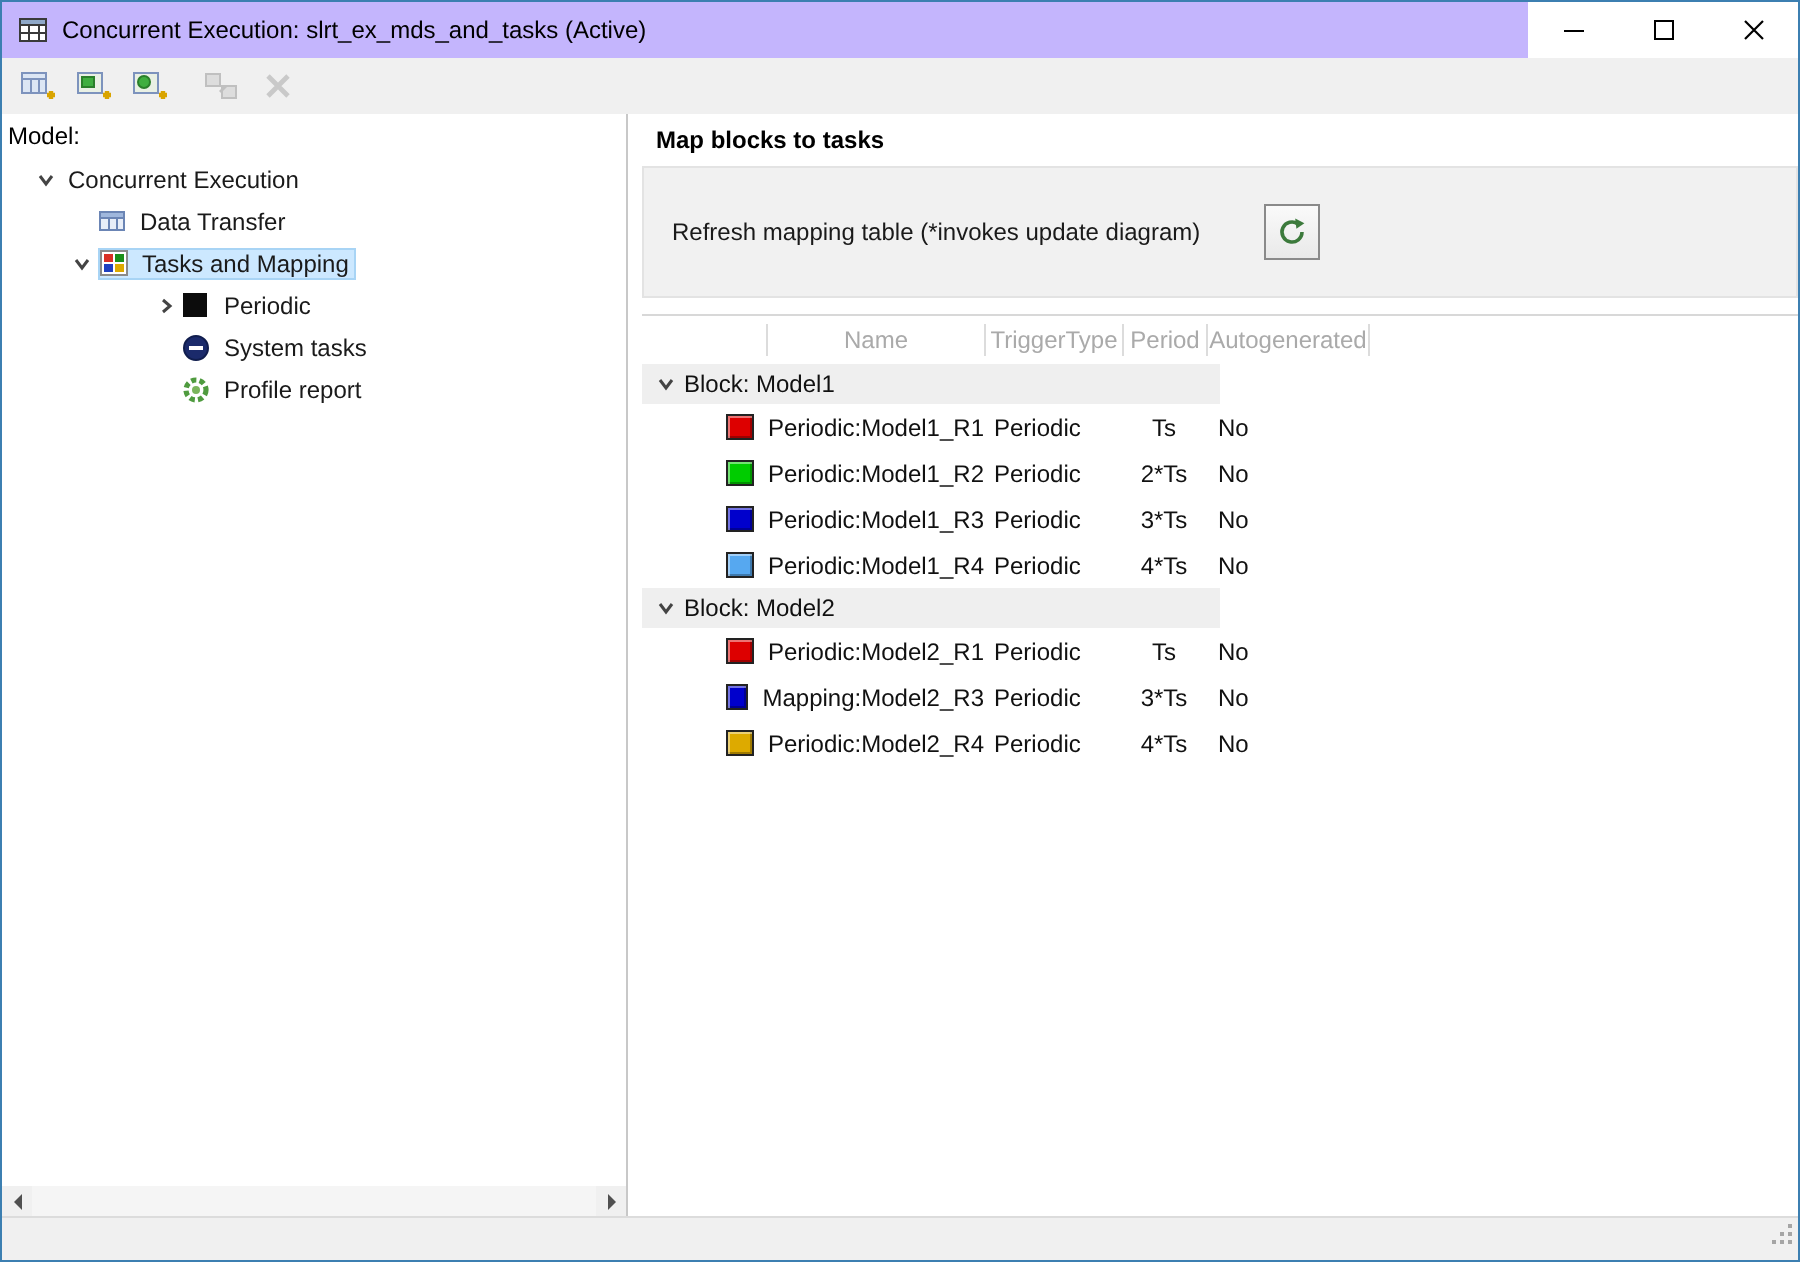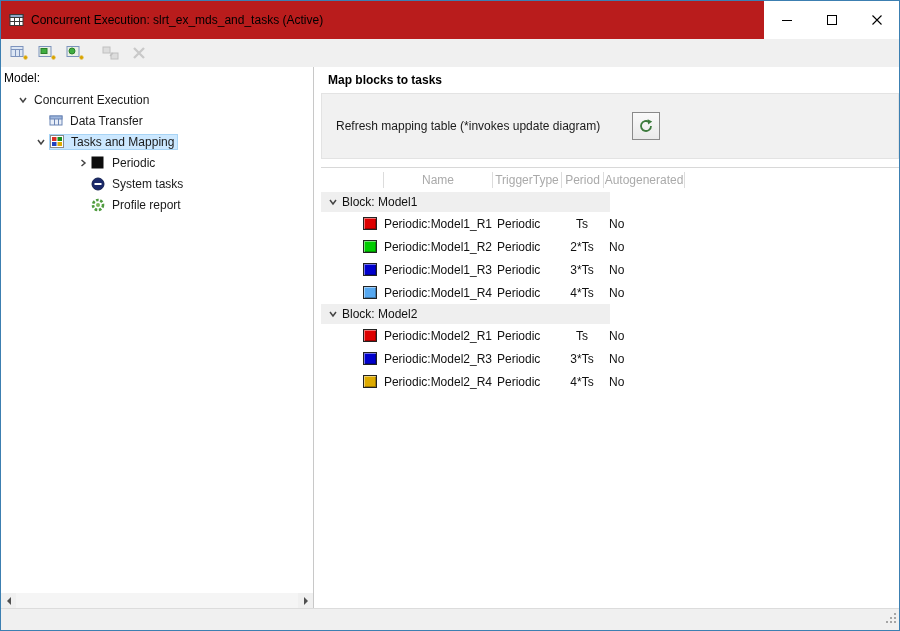--- a/index.html
+++ b/index.html
@@ -6,21 +6,21 @@
   html,body { background:#9a9a9a; }
   body { font-family:"Liberation Sans", sans-serif; }
 
   .window {
     width:900px; height:631px; background:#fff;
     border:1px solid #3c7fb1; display:flex; flex-direction:column;
     position:relative; overflow:hidden;
   }
 
   
-  .titlebar { height:38px; background:#b91c1c; display:flex; align-items:center; flex:0 0 auto; }
+  .titlebar { height:28px; background:#c4b5fd; display:flex; align-items:center; flex:0 0 auto; }
   .app-icon { margin-left:8px; display:flex; }
   .title-text { font-size:12px; color:#000; margin-left:6px; flex:1; white-space:nowrap; overflow:hidden; }
   .win-controls { display:flex; height:100%; }
   .win-btn { width:45px; height:100%; display:flex; align-items:center; justify-content:center; background:#fff; border:none; cursor:default; }
   .min-glyph { width:10px; height:1px; background:#000; display:block; }
   .max-glyph { width:10px; height:10px; border:1px solid #000; display:block; }
 
   
   .toolbar { height:28px; background:#f0f0f0; display:flex; align-items:center; padding-left:5px; gap:3px; flex:0 0 auto; }
   .tb-btn { width:25px; height:24px; display:flex; align-items:center; justify-content:center; background:transparent; border:1px solid transparent; }
@@ -324,21 +324,21 @@
                 <span class="sq" style="background: rgb(221, 0, 0);"></span>
                 <span class="nm">Periodic:Model2_R1</span>
               </div>
               <div class="c trig">Periodic</div>
               <div class="c per">Ts</div>
               <div class="c auto">No</div>
             </div>
             <div class="trow">
               <div class="c name">
                 <span class="sq" style="background: rgb(0, 0, 204);"></span>
-                <span class="nm">Periodic:Model2_R3</span>
+                <span class="nm">Mapping:Model2_R3</span>
               </div>
               <div class="c trig">Periodic</div>
               <div class="c per">3*Ts</div>
               <div class="c auto">No</div>
             </div>
             <div class="trow">
               <div class="c name">
                 <span class="sq" style="background: rgb(221, 170, 0);"></span>
                 <span class="nm">Periodic:Model2_R4</span>
               </div>

